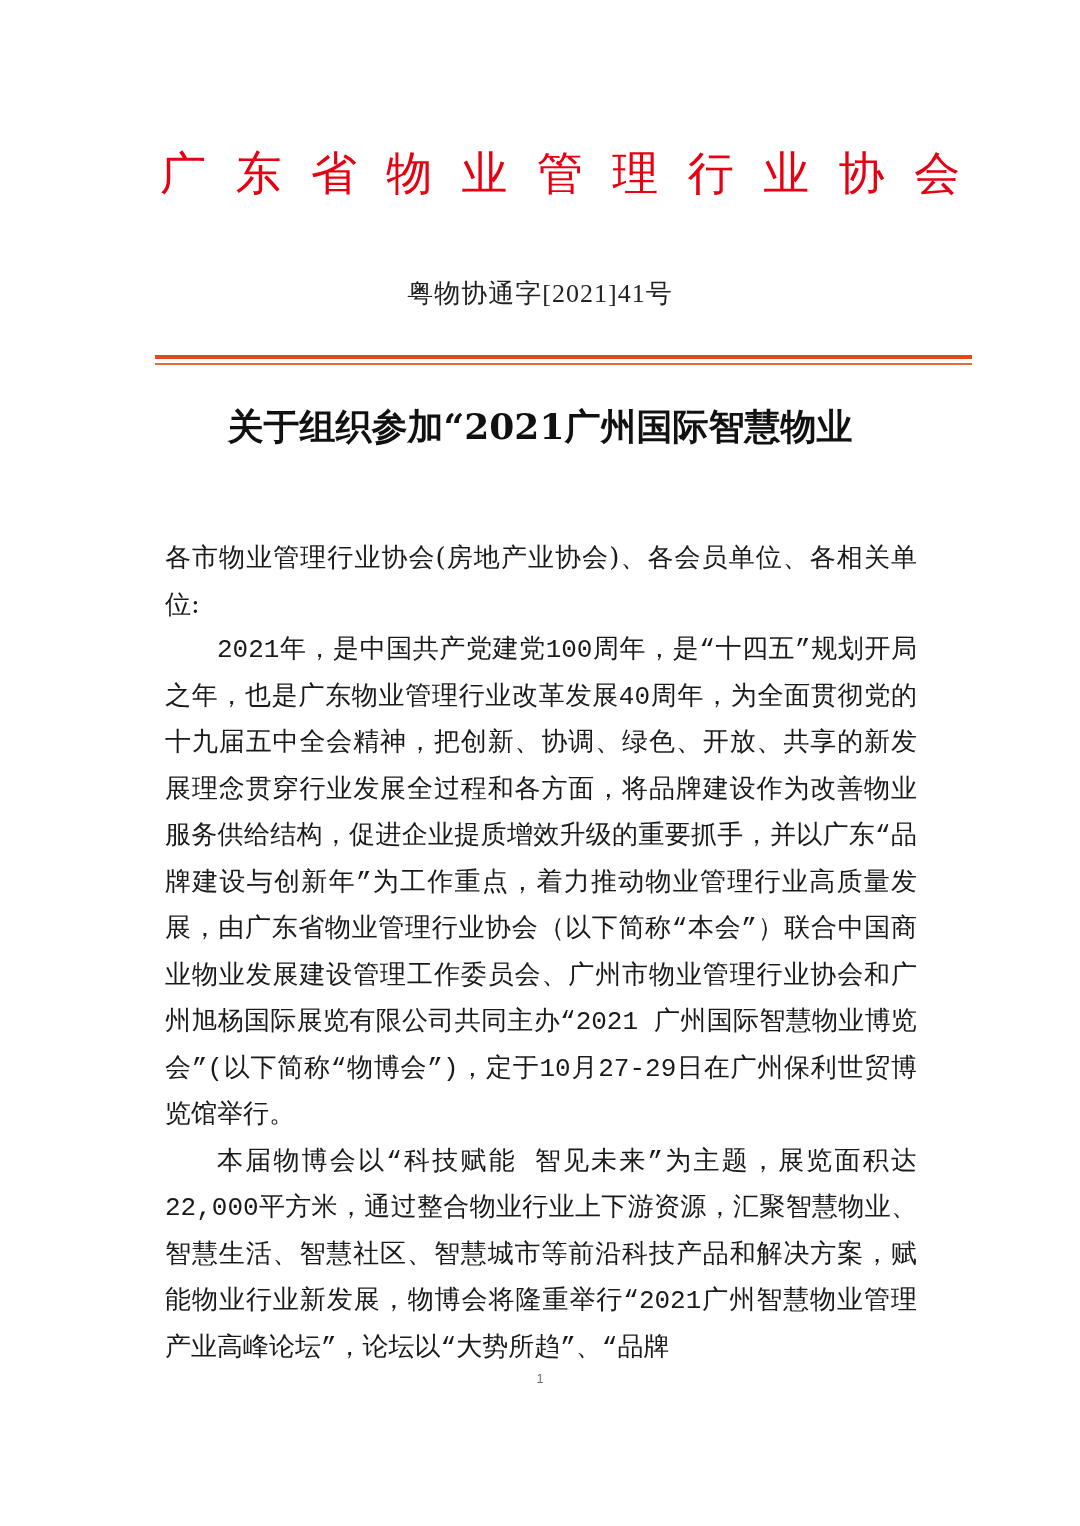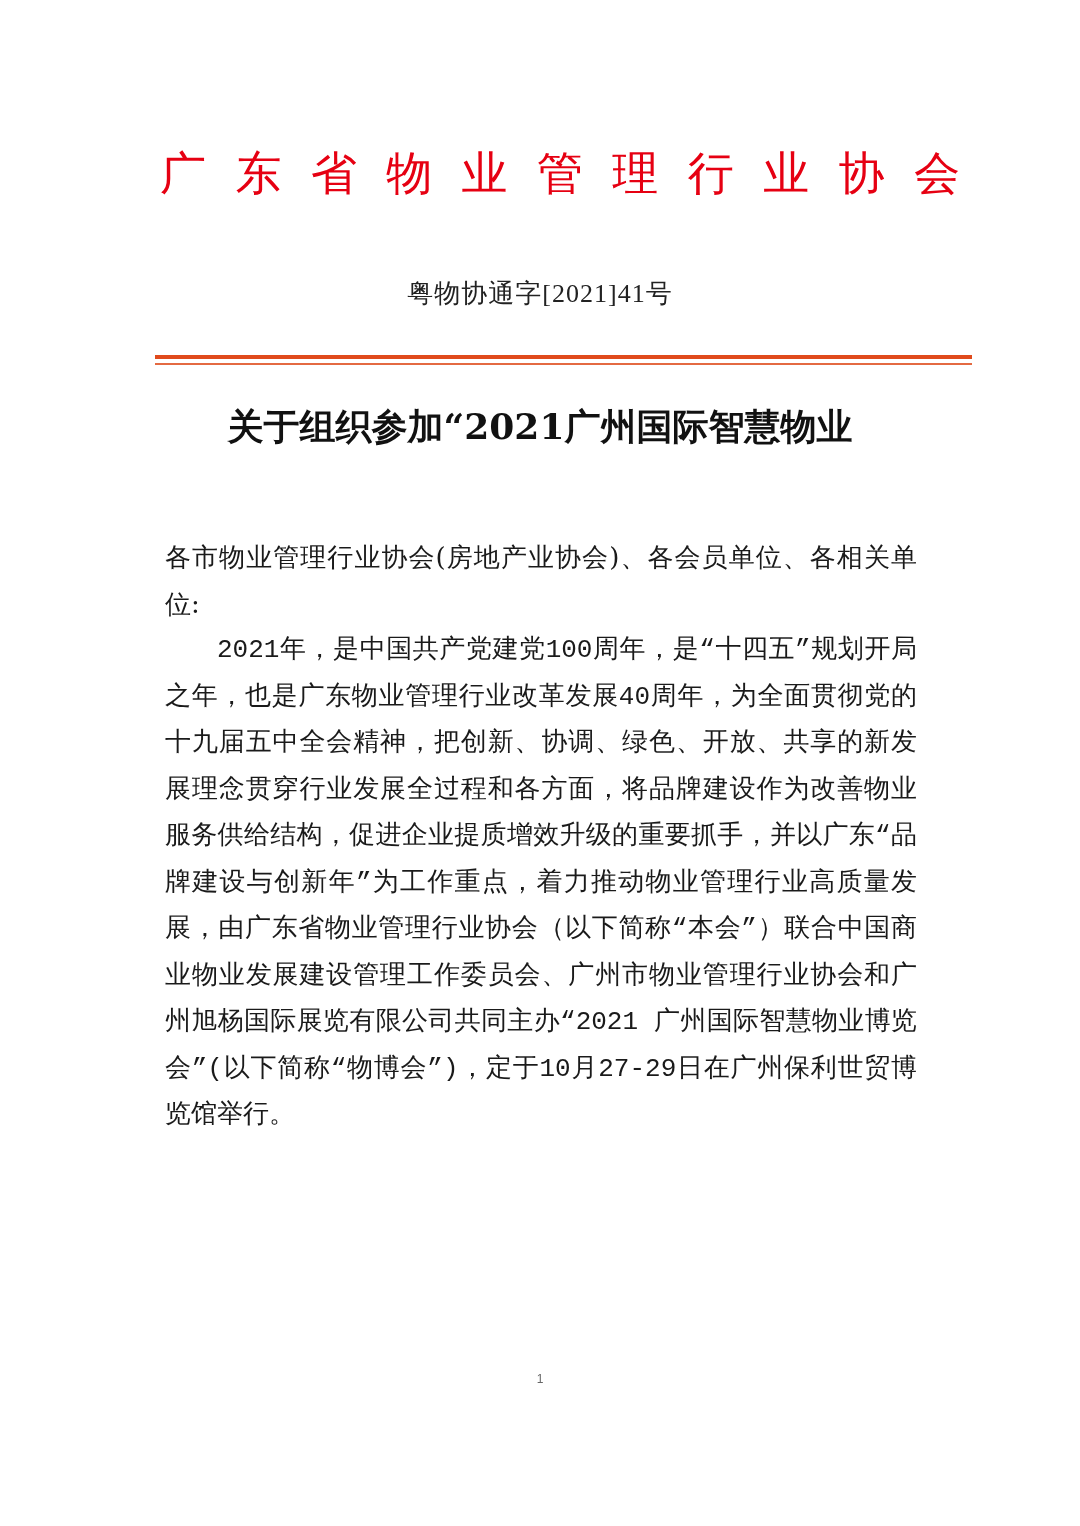--- a/index.html
+++ b/index.html
@@ -56,15 +56,16 @@
 <div class="rule-thick"></div>
 <div class="rule-thin"></div>
 
 <div class="title">
   <div>关于组织参加“2021广州国际智慧物业</div>
 </div>
 
 <div class="body-text">
   <p>各市物业管理行业协会(房地产业协会)、各会员单位、各相关单位:</p>
   <p class="indent">2021年，是中国共产党建党100周年，是“十四五”规划开局之年，也是广东物业管理行业改革发展40周年，为全面贯彻党的十九届五中全会精神，把创新、协调、绿色、开放、共享的新发展理念贯穿行业发展全过程和各方面，将品牌建设作为改善物业服务供给结构，促进企业提质增效升级的重要抓手，并以广东“品牌建设与创新年”为工作重点，着力推动物业管理行业高质量发展，由广东省物业管理行业协会（以下简称“本会”）联合中国商业物业发展建设管理工作委员会、广州市物业管理行业协会和广州旭杨国际展览有限公司共同主办“2021 广州国际智慧物业博览会”(以下简称“物博会”)，定于10月27-29日在广州保利世贸博览馆举行。</p>
+  <p class="indent">本届物博会以“科技赋能 智见未来”为主题，展览面积达22,000平方米，通过整合物业行业上下游资源，汇聚智慧物业、智慧生活、智慧社区、智慧城市等前沿科技产品和解决方案，赋能物业行业新发展，物博会将隆重举行“2021广州智慧物业管理产业高峰论坛”，论坛以“大势所趋”、“品牌</p>
 </div>
 
 <div class="page-number">1</div>
 
 </body></html>

